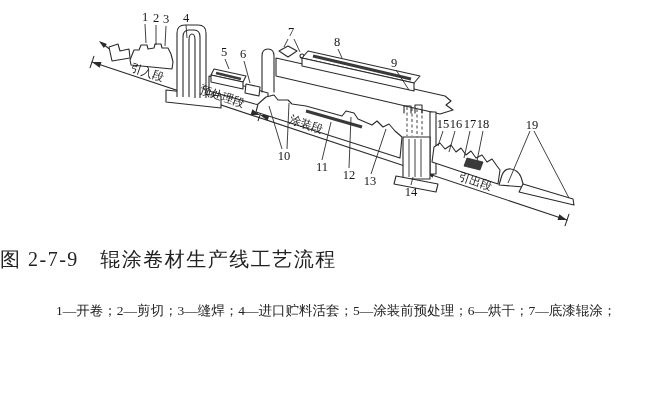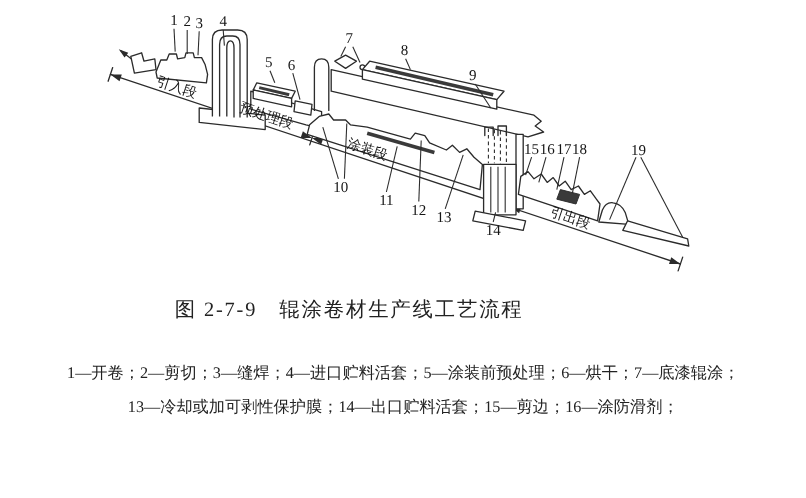--- a/index.html
+++ b/index.html
@@ -2,22 +2,22 @@
 <html><head>
 <meta charset="utf-8">
 <style>
   html,body{margin:0;padding:0;background:#fff;}
   .page{
     position:relative;width:672px;height:415px;background:#ffffff;overflow:hidden;
     font-family:"Liberation Serif","DejaVu Serif",serif;color:#1a1a1a;
   }
   .diagram{position:absolute;top:0;left:0;}
   .caption{
-    position:absolute;top:246px;left:0;width:582px;text-align:center;
-    font-size:17px;letter-spacing:1.5px;color:#222;
+    position:absolute;top:246px;left:0;width:582px;
+    font-size:20px;letter-spacing:1.5px;color:#222;
   }
   .legend{
     position:absolute;top:297px;left:0;width:672px;text-align:center;
     font-size:13.5px;line-height:27.5px;color:#222;
   }
   .legend div{white-space:nowrap;}
   
   .ln{fill:none;stroke:#2b2b2b;stroke-width:1.1;stroke-linejoin:round;stroke-linecap:round;}
   .th{fill:none;stroke:#2b2b2b;stroke-width:.9;}
   .wh{fill:#ffffff;stroke:#2b2b2b;stroke-width:1.1;stroke-linejoin:round;}
@@ -167,16 +167,15 @@
       <text class="sec" x="221" y="100" transform="rotate(18.4 221 100)">预处理段</text>
       <text class="sec" x="305" y="128" transform="rotate(18.4 305 128)">涂装段</text>
       <text class="sec" x="474" y="185" transform="rotate(18.4 474 185)">引出段</text>
     </g>
   </svg>
 
   <div class="caption">图 2-7-9　辊涂卷材生产线工艺流程</div>
 
   <div class="legend">
     <div>1—开卷；2—剪切；3—缝焊；4—进口贮料活套；5—涂装前预处理；6—烘干；7—底漆辊涂；</div>
-    <div>13—冷却或加可剥性保护膜；14—出口贮料活套；15—剪边；16—涂防滑剂；</div>
   </div>
 
 </div>
 
 </body></html>

